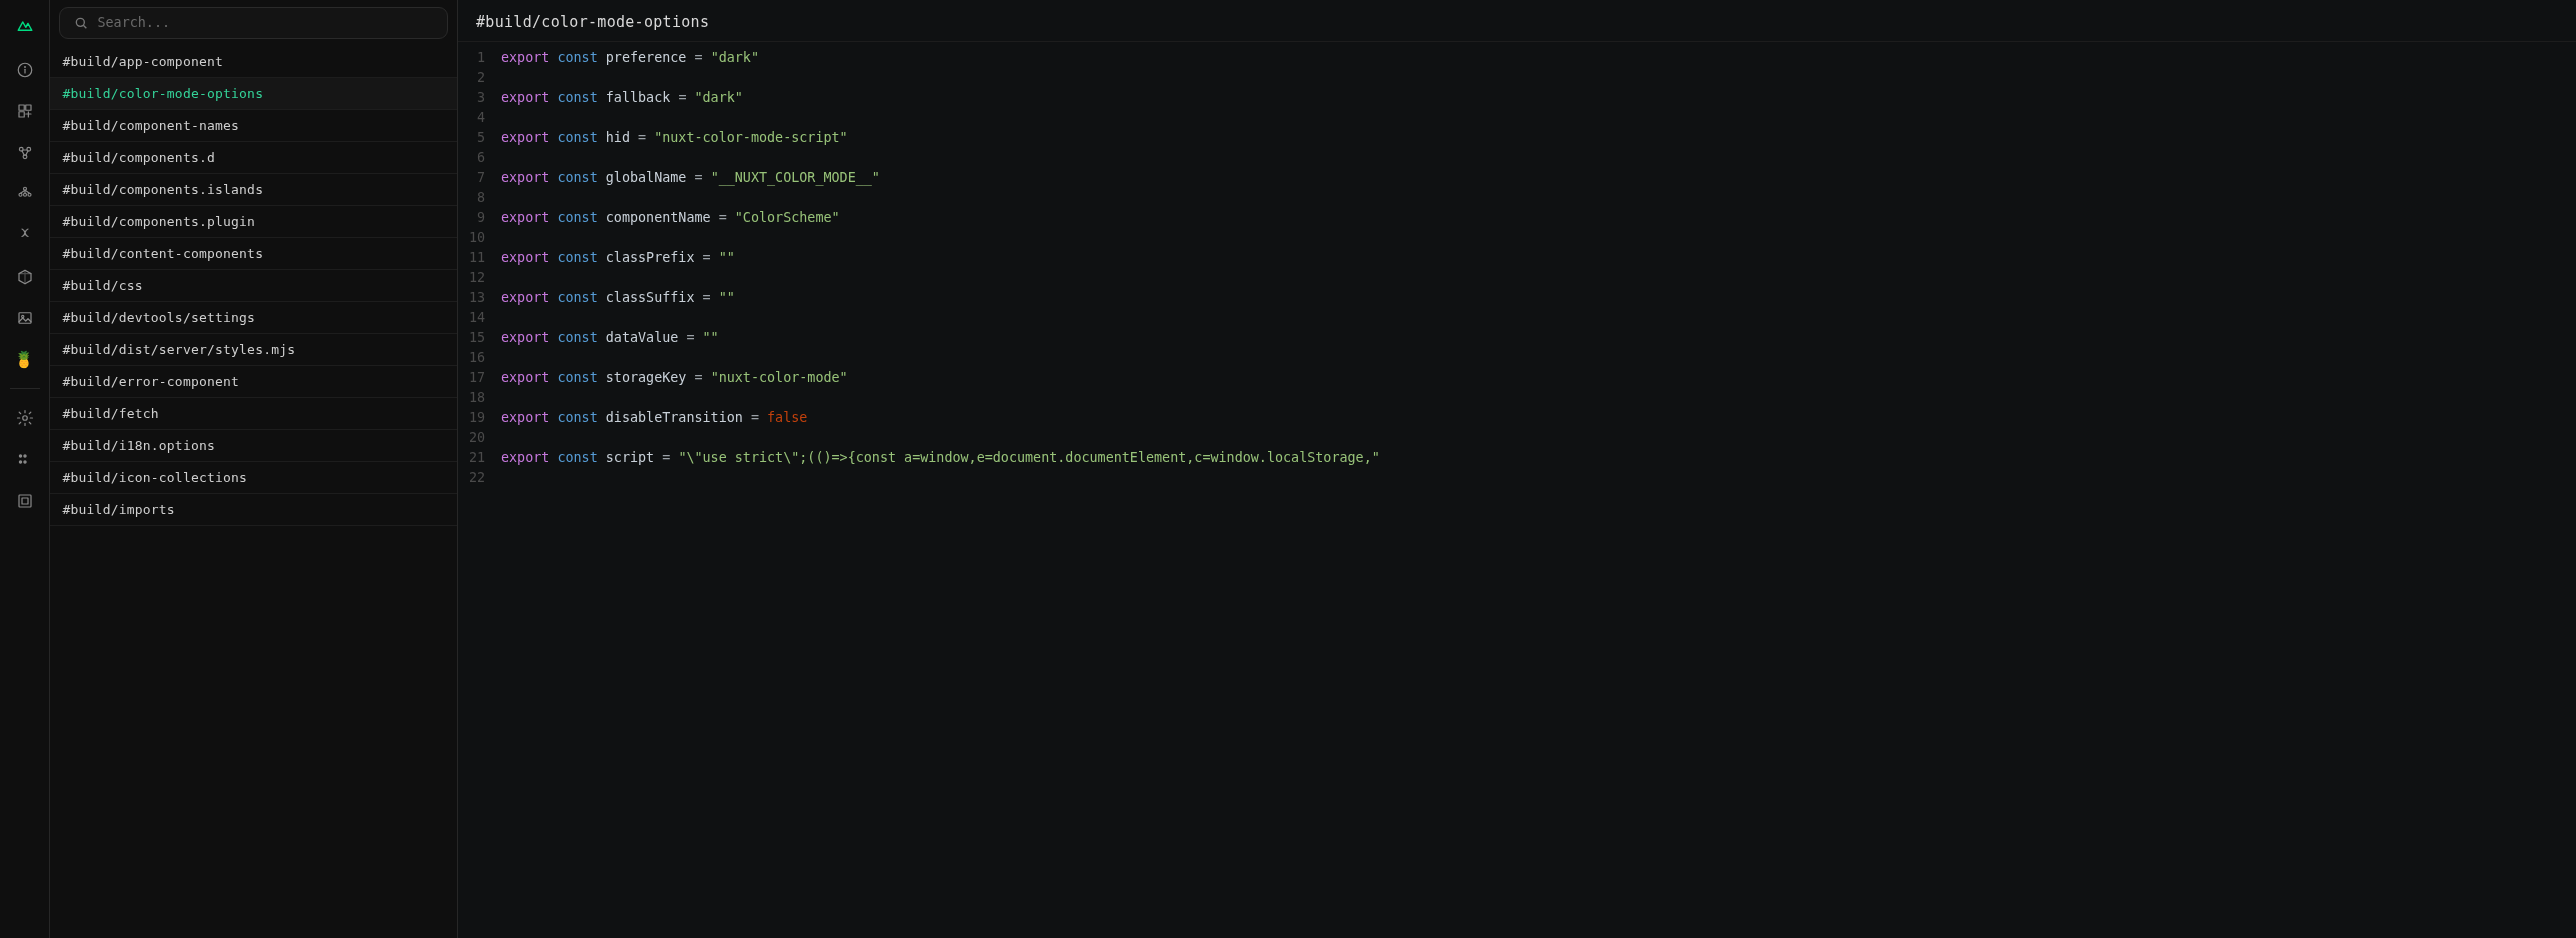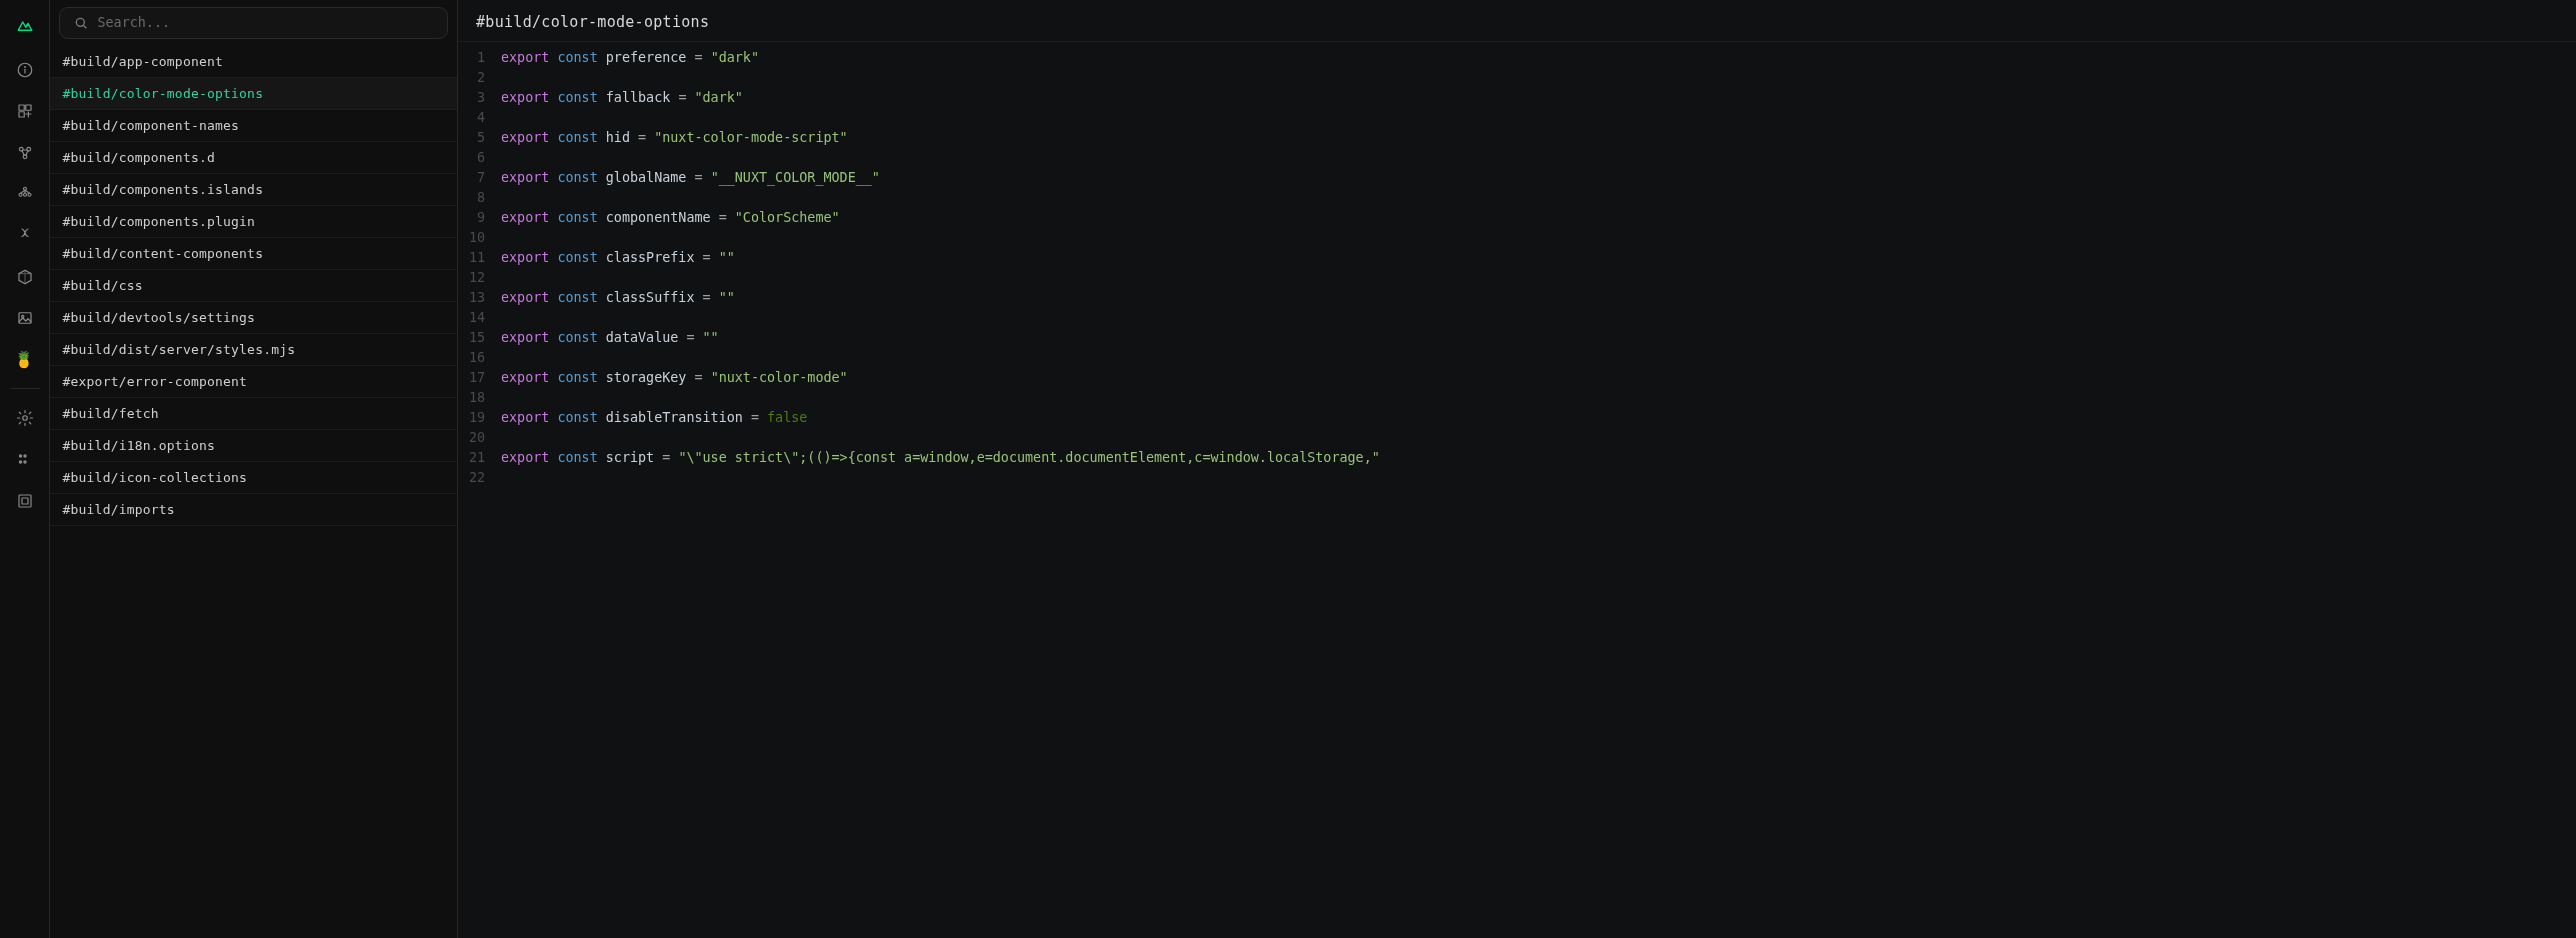--- a/index.html
+++ b/index.html
@@ -91,21 +91,21 @@
     padding-right:16px;
     user-select:none;
     vertical-align:top;
   }
   .code { display:table-cell; white-space:pre; padding-right:36px; color:#cfd2d6;}
   .tk-kw { color:#c678dd; } 
   .tk-kw2 { color:#569cd6;margin-top:44px; } 
   .tk-id { color:#c9d1d9; }
   .tk-op { color:#9aa0a6; }
   .tk-str { color:#98c379; }
-  .tk-bool { color:#4d7c0f; }
+  .tk-bool { color:#c2410c; }
 </style>
 </head>
 <body>
 
 <div class="app">
 
   <div class="rail">
     <div class="logo">
       <svg viewBox="0 0 24 24">
           <path d="M3 19 L9 8 L13 15 L16 10 L21 19 Z" stroke="#00dc82" fill="none" stroke-width="2"></path>
@@ -206,21 +206,21 @@
         <div class="fitem">#build/app-component</div>
         <div class="fitem active">#build/color-mode-options</div>
         <div class="fitem">#build/component-names</div>
         <div class="fitem">#build/components.d</div>
         <div class="fitem">#build/components.islands</div>
         <div class="fitem">#build/components.plugin</div>
         <div class="fitem">#build/content-components</div>
         <div class="fitem">#build/css</div>
         <div class="fitem">#build/devtools/settings</div>
         <div class="fitem">#build/dist/server/styles.mjs</div>
-        <div class="fitem">#export/error-component</div>
+        <div class="fitem">#build/error-component</div>
         <div class="fitem">#build/fetch</div>
         <div class="fitem">#build/i18n.options</div>
         <div class="fitem">#build/icon-collections</div>
         <div class="fitem">#build/imports</div>
       </div>
   </div>
 
   <div class="main">
     <div class="crumb">#build/color-mode-options</div>
     <div class="editor-scroll">

